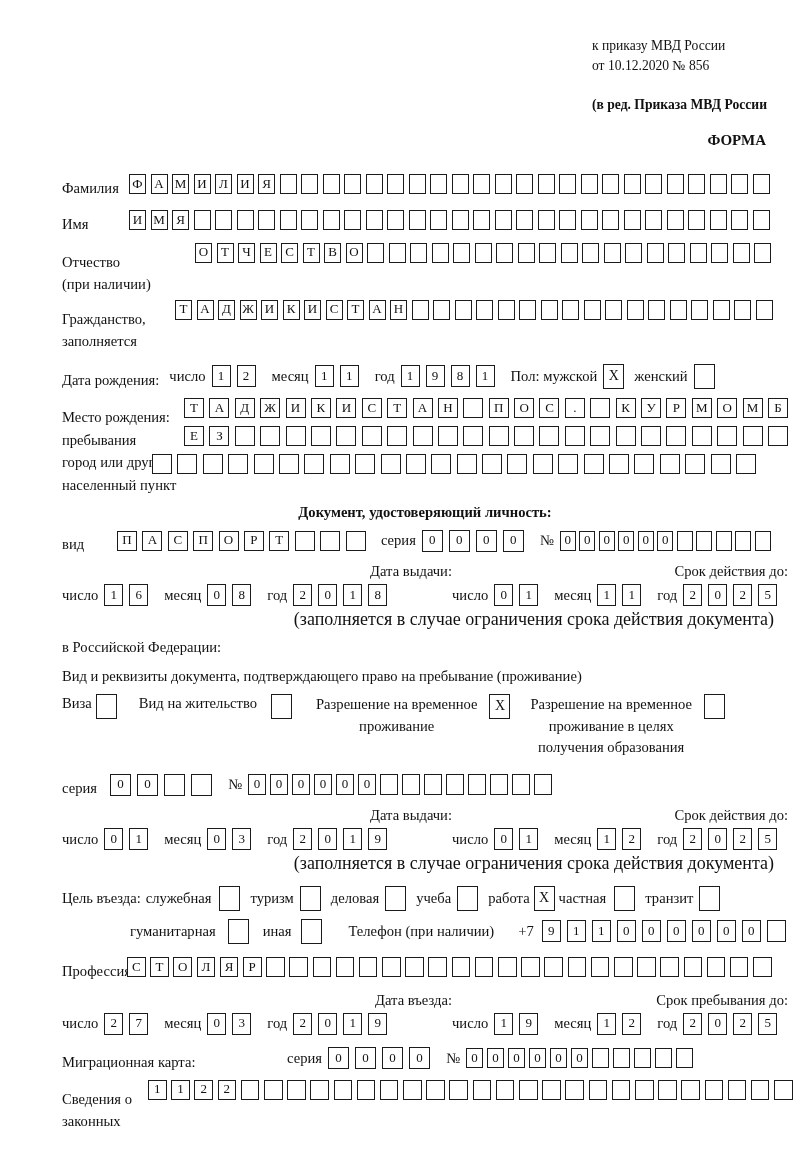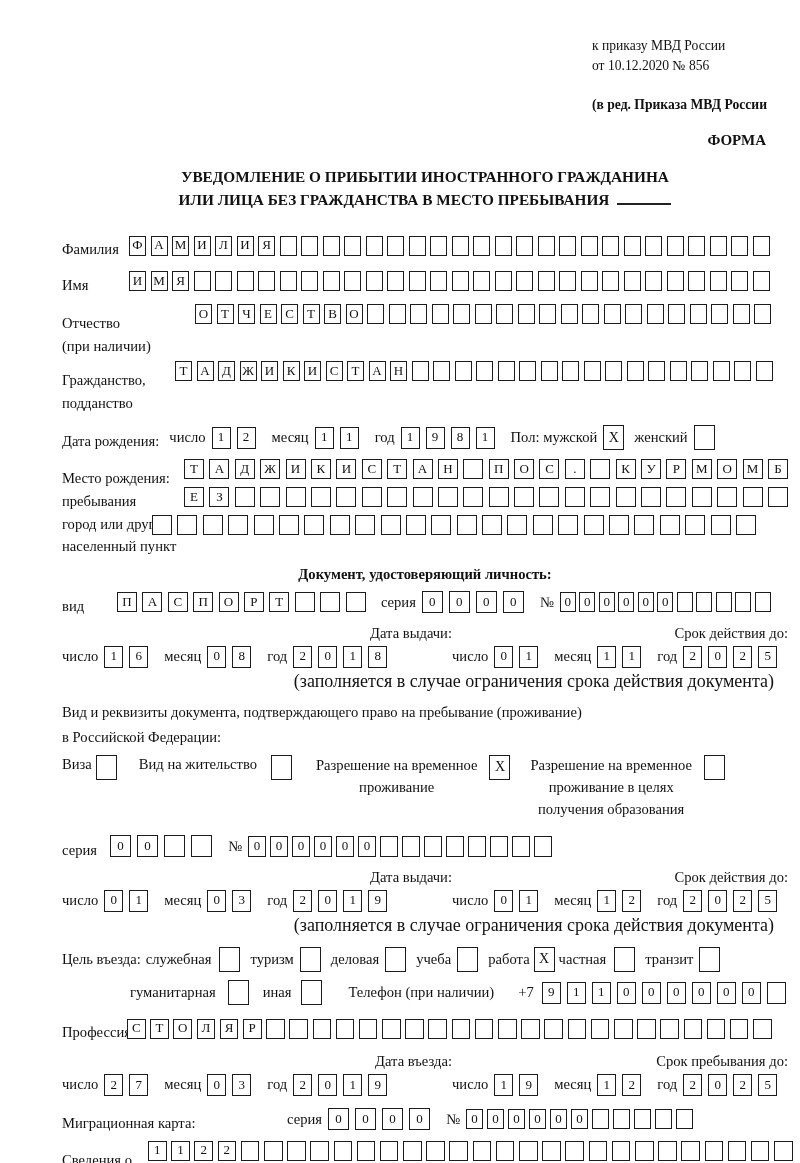--- a/index.html
+++ b/index.html
@@ -57,24 +57,20 @@
 <div class="page">
 
   <div class="appendix">
     <div>к приказу МВД России</div>
     <div>от 10.12.2020 № 856</div>
     <div class="gap">(в ред. Приказа МВД России</div>
   </div>
 
   <div class="forma">ФОРМА</div>
 
-  <div class="title">
-    <div>УВЕДОМЛЕНИЕ О ПРИБЫТИИ ИНОСТРАННОГО ГРАЖДАНИНА</div>
-    <div><span>ИЛИ ЛИЦА БЕЗ ГРАЖДАНСТВА В МЕСТО ПРЕБЫВАНИЯ</span><span class="uline"></span></div>
-  </div>
 
 
   <div class="row c" style="margin-top:20px">
     <span class="lbl" style="width:67px">Фамилия</span>
     <span class="cells">
         <span class="cell">Ф</span>
         <span class="cell">А</span>
         <span class="cell">М</span>
         <span class="cell">И</span>
         <span class="cell">Л</span>
@@ -174,21 +170,21 @@
         <span class="cell"></span>
         <span class="cell"></span>
         <span class="cell"></span>
         <span class="cell"></span>
       </span>
   </div>
 
   <div class="row" style="margin-top:4px">
     <span class="lbl ml2" style="width:113px">
       <span style="display:block">Гражданство,</span>
-      <span style="display:block">подданство</span>
+      <span style="display:block">заполняется</span>
     </span>
     <span class="cells">
         <span class="cell">Т</span>
         <span class="cell">А</span>
         <span class="cell">Д</span>
         <span class="cell">Ж</span>
         <span class="cell">И</span>
         <span class="cell">К</span>
         <span class="cell">И</span>
         <span class="cell">С</span>
@@ -409,22 +405,22 @@
             <span class="cell">2</span>
             <span class="cell">0</span>
             <span class="cell">2</span>
             <span class="cell">5</span>
           </span>
       </div>
     </div>
   </div>
   <div class="note">(заполняется в случае ограничения срока действия документа)</div>
 
+  <div style="margin-top:6px">в Российской Федерации:</div>
   <div style="margin-top:10px">Вид и реквизиты документа, подтверждающего право на пребывание (проживание)</div>
-  <div style="margin-top:6px">в Российской Федерации:</div>
 
   <div class="row" style="margin-top:8px">
     <span class="opt">
       <span>Виза</span>
       <span class="cb" style="margin-left:4px"></span>
     </span>
     <span class="opt" style="margin-left:22px">
       <span>Вид на жительство</span>
       <span class="cb" style="margin-left:14px"></span>
     </span>

